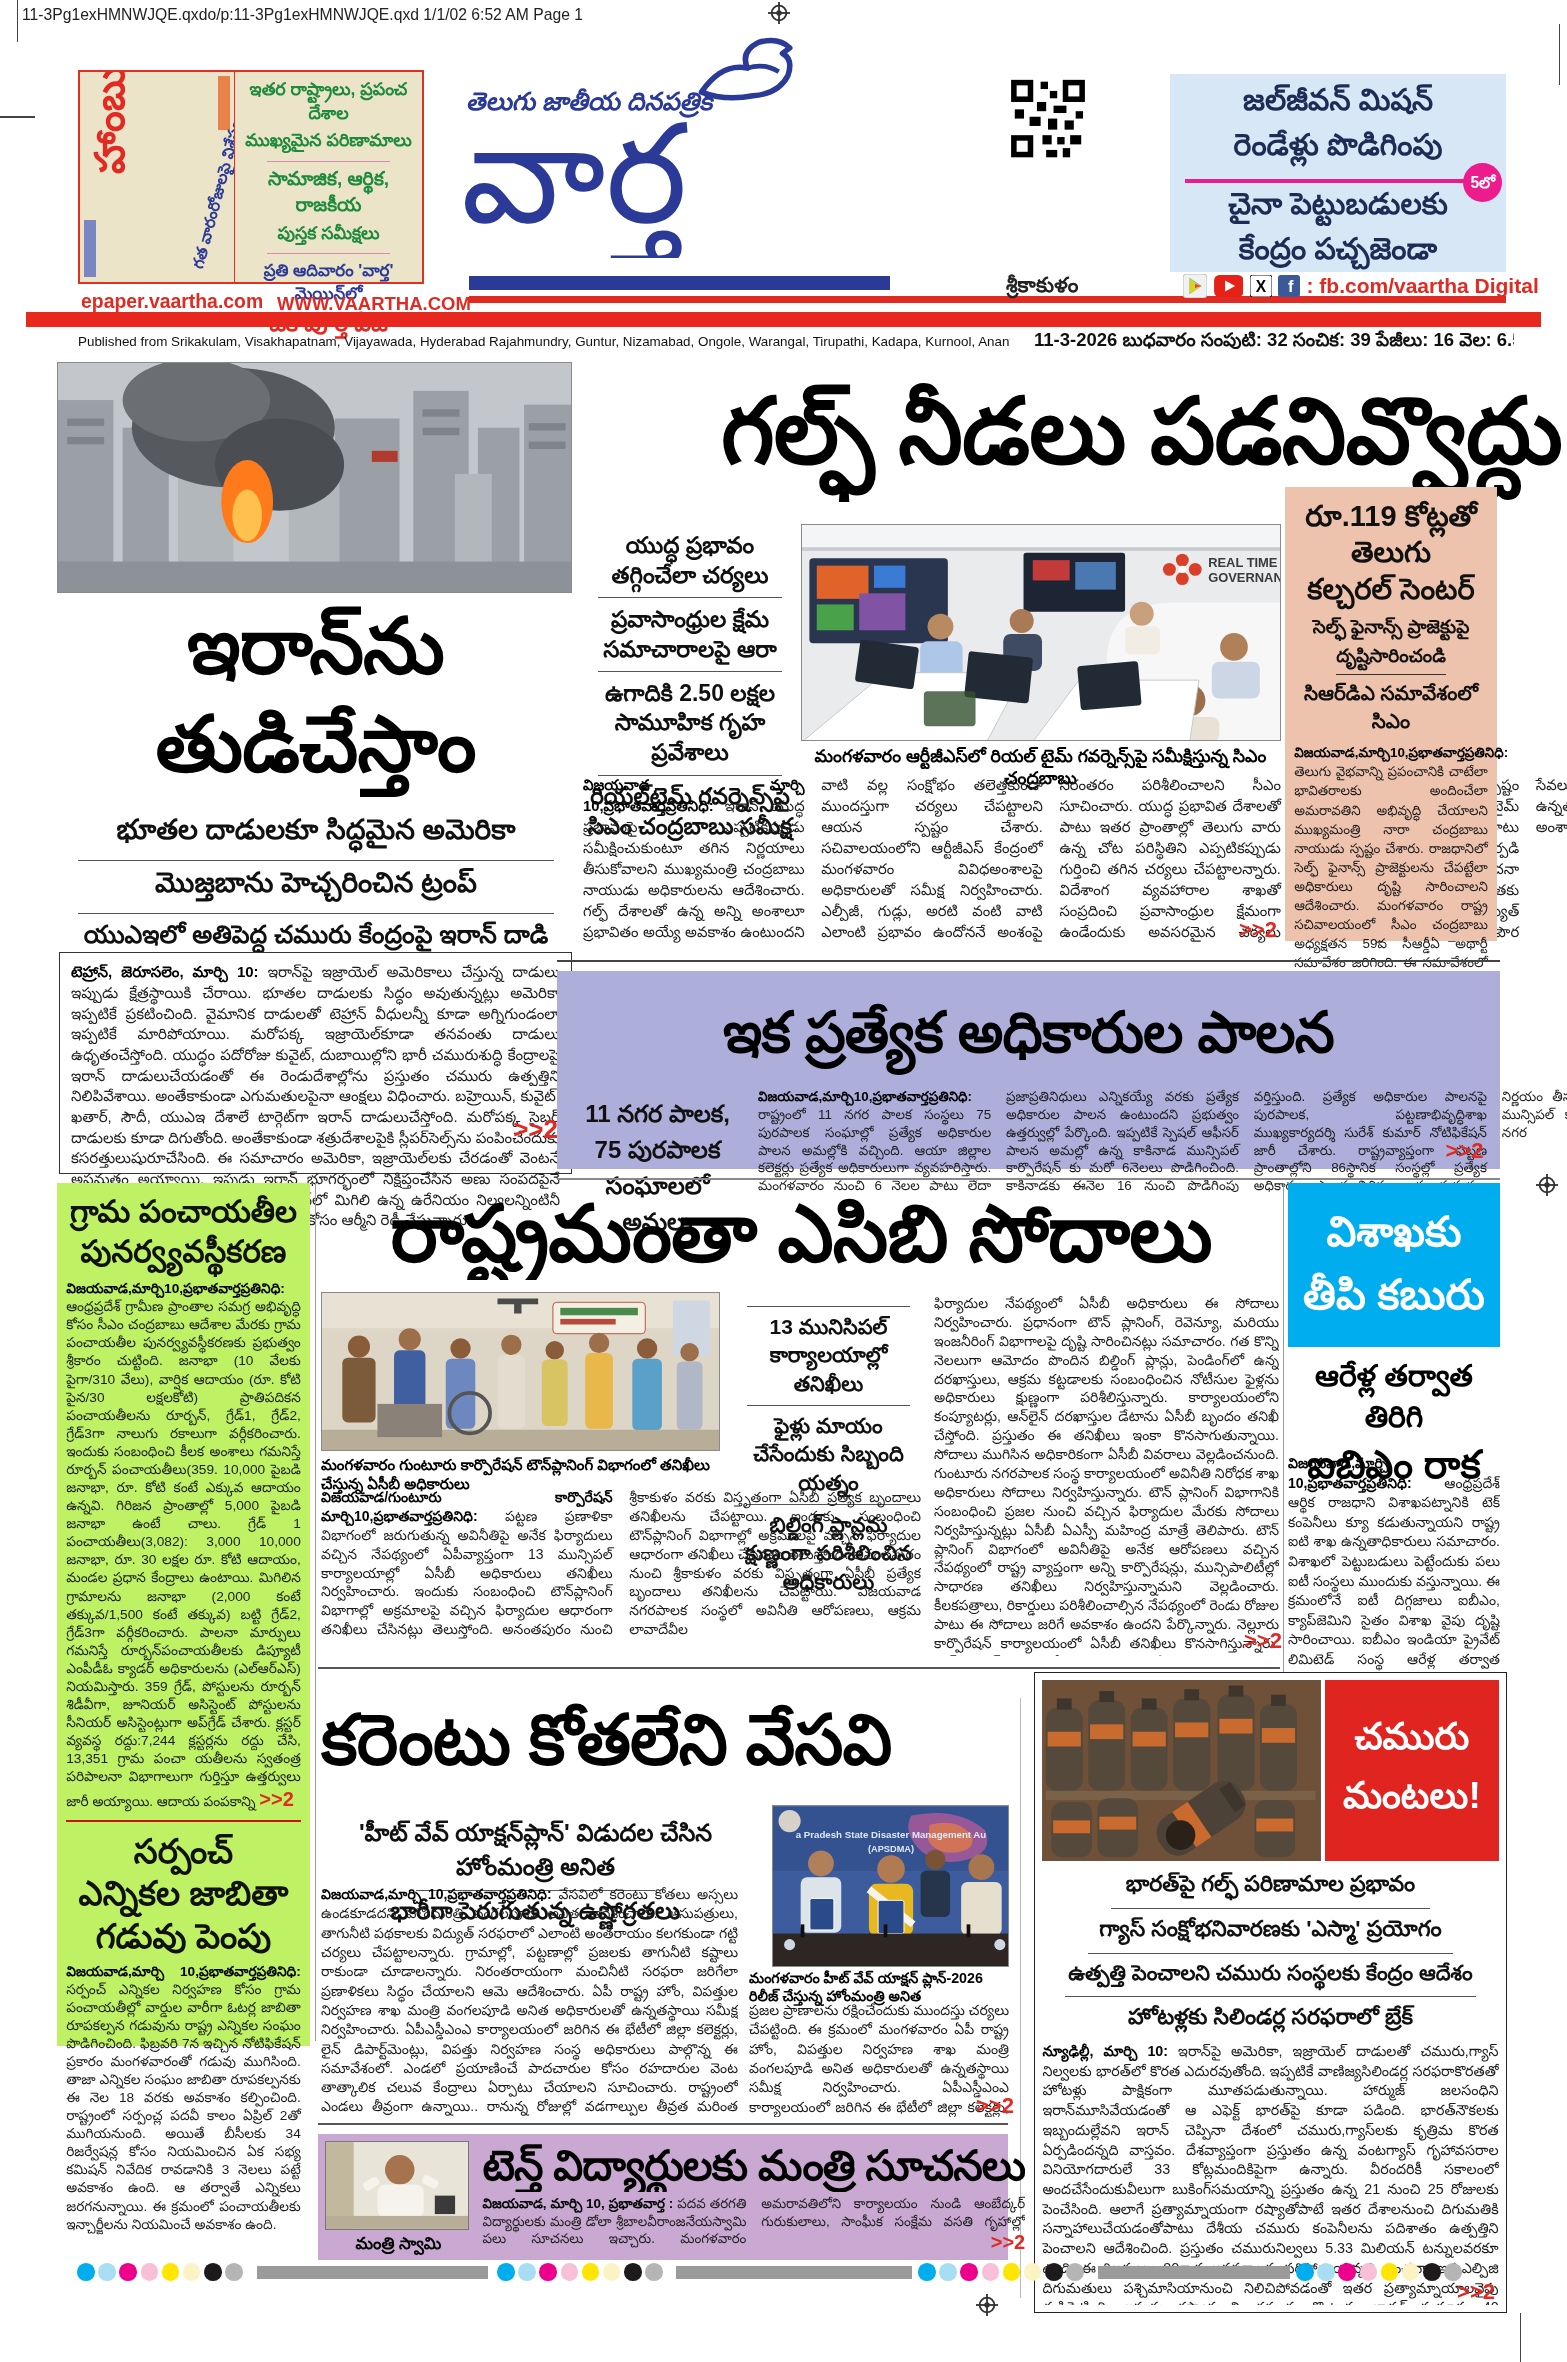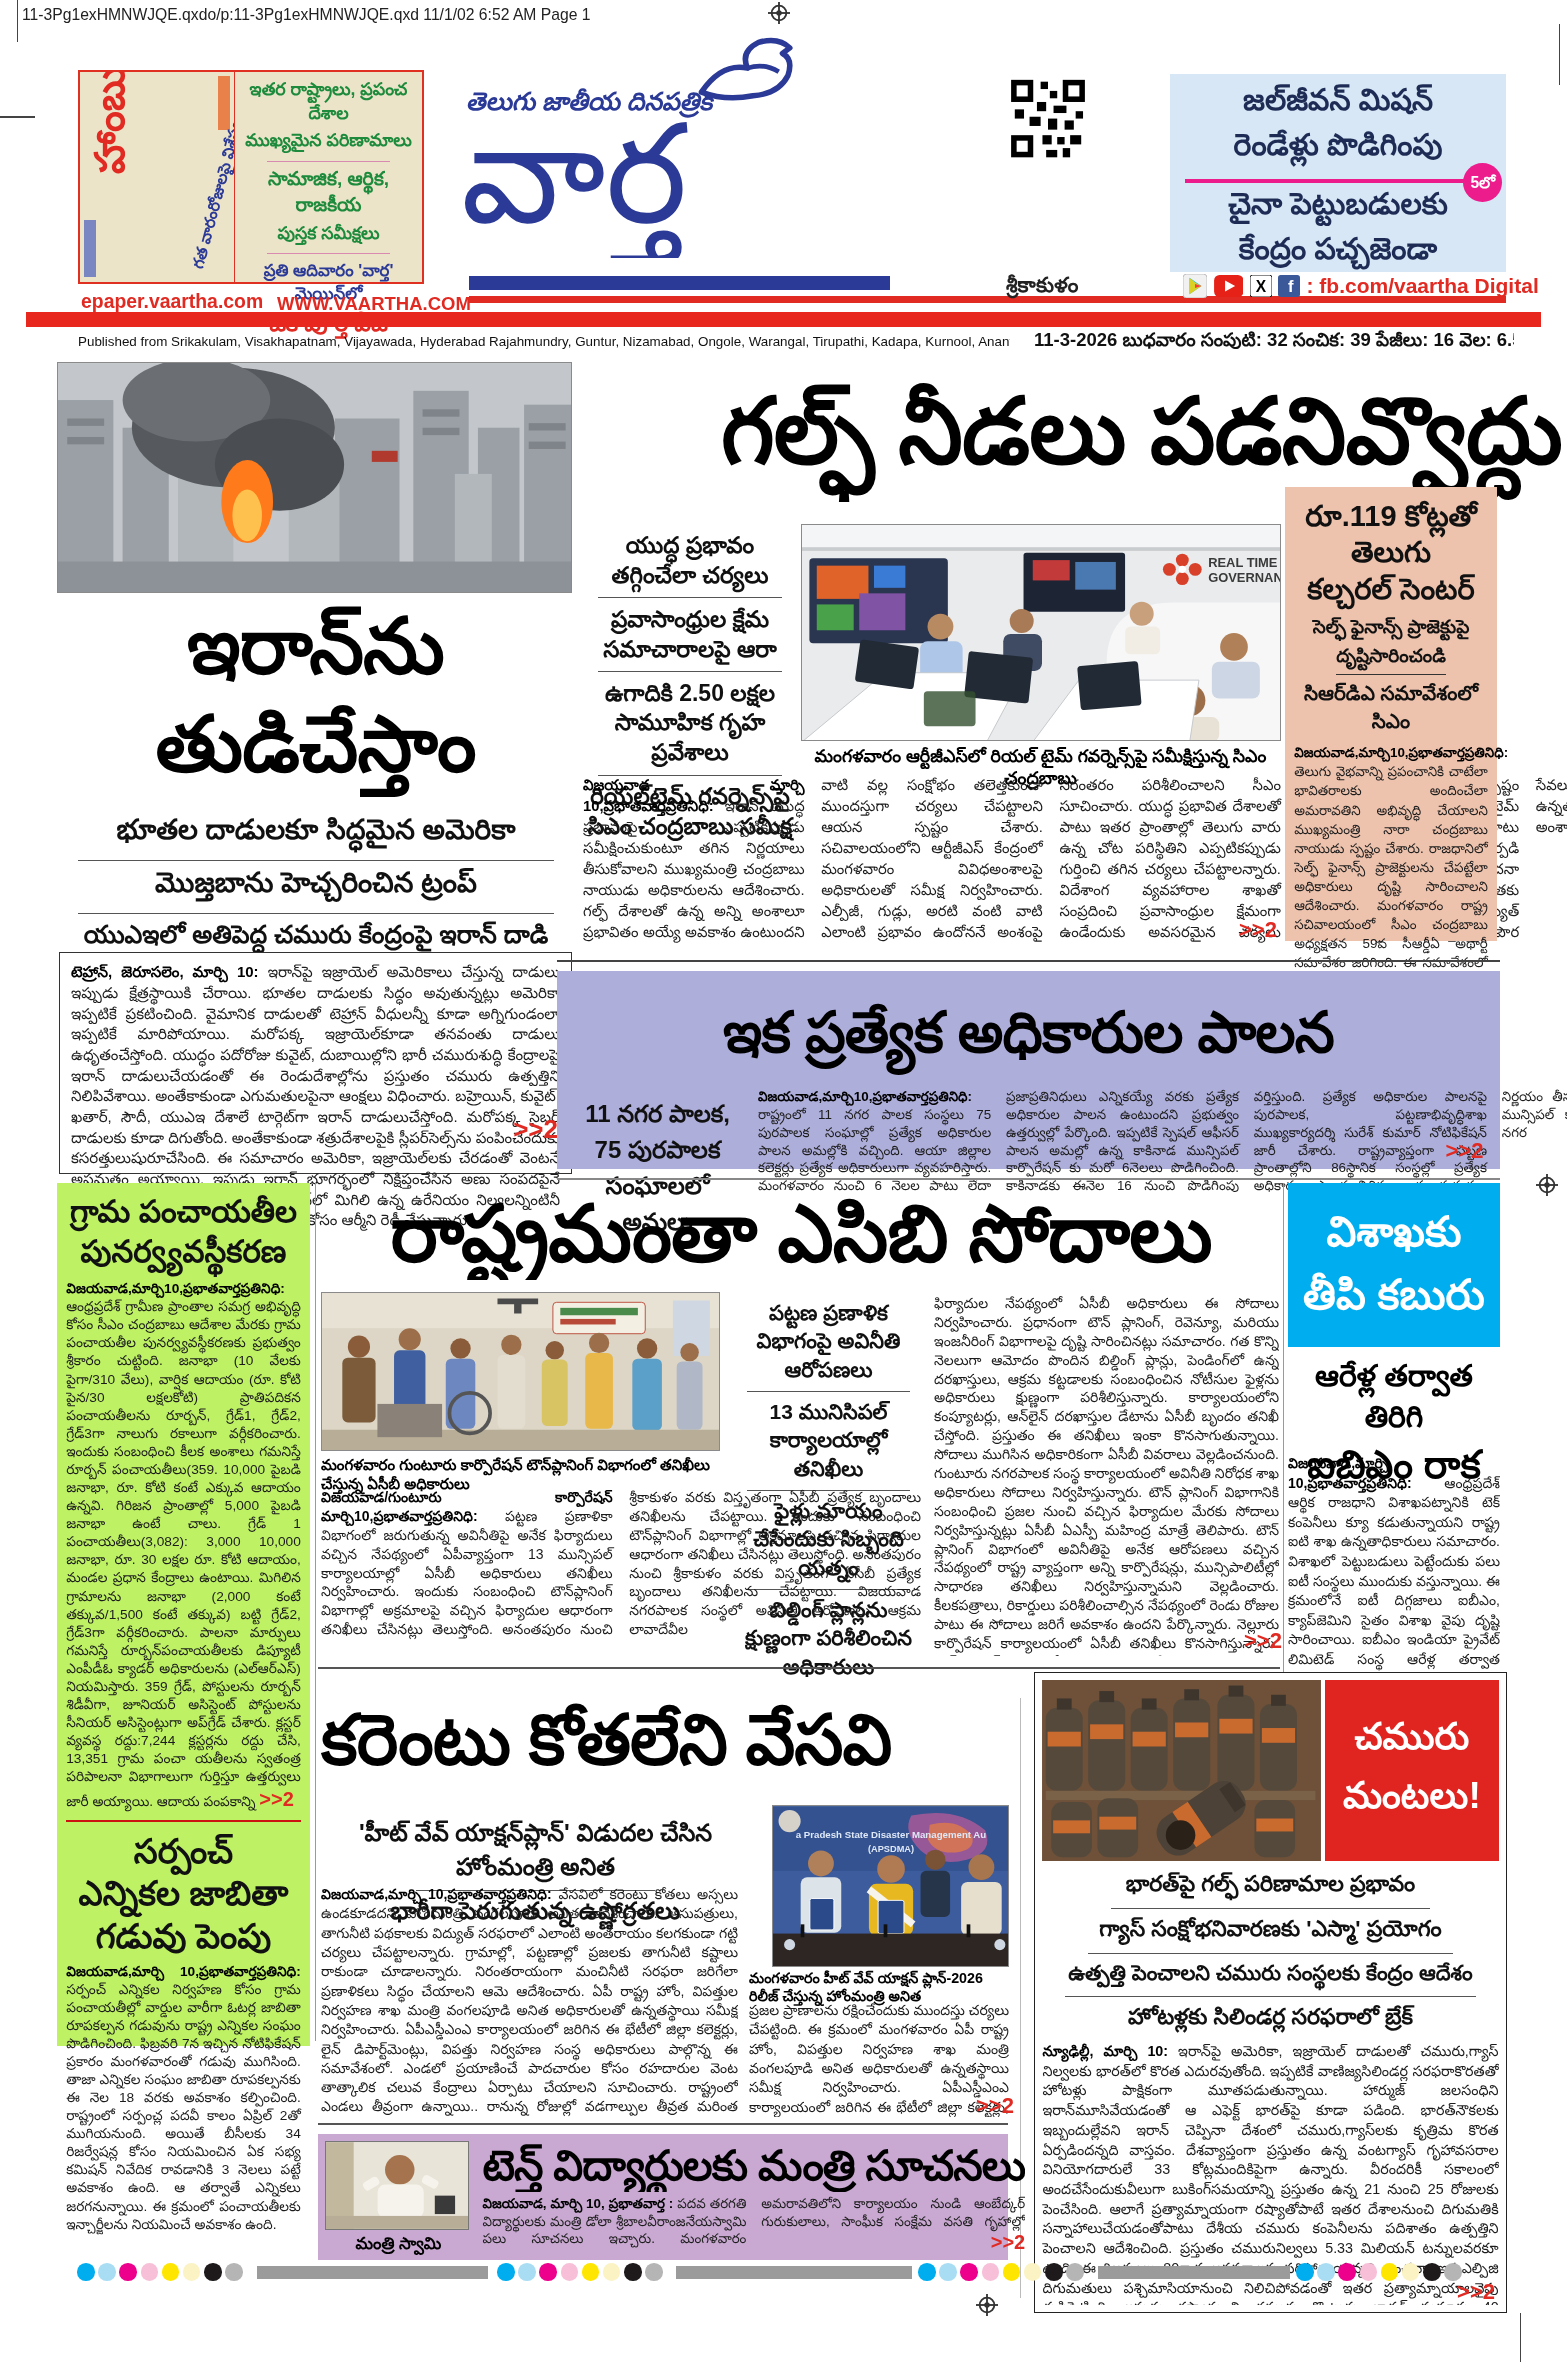--- a/index.html
+++ b/index.html
@@ -25,21 +25,21 @@
   .chips i:nth-child(1){background:#00aeef}.chips i:nth-child(2){background:#a9ddf4}
   .chips i:nth-child(3){background:#ec008c}.chips i:nth-child(4){background:#f7c0d8}
   .chips i:nth-child(5){background:#ffe600}.chips i:nth-child(6){background:#fbf3c4}
   .chips i:nth-child(7){background:#1e1a1b}.chips i:nth-child(8){background:#b5b5b5}
   .graybar { background:#9b9b9b; height:13px; }
   .regmark { width:22px; height:22px; }
 </style>
 </head>
 <body>
 
-<div class="abs" style="left:22px;top:5.5px;font-size:15.7px;color:#222;">11-3Pg1exHMNWJQE.qxdo/p:11-3Pg1exHMNWJQE.qxd  11/1/02  6:52 AM  Page 1</div>
+<div class="abs" style="left:22px;top:5.5px;font-size:15.7px;color:#222;">11-3Pg1exHMNWJQE.qxdo/p:11-3Pg1exHMNWJQE.qxd  1/1/02  6:52 AM  Page 1</div>
 <div class="abs" style="left:16.6px;top:0;width:1.4px;height:42px;background:#444;"></div>
 <div class="abs" style="left:0;top:116px;width:35px;height:1.8px;background:#444;"></div>
 <div class="abs" style="left:1559px;top:24px;width:1.4px;height:61px;background:#444;"></div>
 <svg class="abs regmark" style="left:768px;top:1.8px;" viewBox="0 0 24 24">
   <circle cx="12" cy="12" r="8" fill="none" stroke="#333" stroke-width="2"></circle>
     <line x1="0" y1="12" x2="24" y2="12" stroke="#333" stroke-width="2"></line>
     <line x1="12" y1="0" x2="12" y2="24" stroke="#333" stroke-width="2"></line>
     <circle cx="12" cy="12" r="3" fill="#333"></circle>
 </svg>
 <svg class="abs regmark" style="left:1536px;top:1174px;" viewBox="0 0 24 24">
@@ -368,21 +368,20 @@
         <rect x="384" y="74" width="28" height="74" rx="6" fill="#b0b8c8"></rect>
     </g>
     <rect x="0" y="148" width="432" height="24" fill="#b8ad96"></rect>
     <rect x="60" y="120" width="70" height="36" fill="#8a8178"></rect>
       <circle cx="160" cy="130" r="22" fill="none" stroke="#555" stroke-width="4"></circle>
   </svg>
 </div>
 <div class="abs cap" style="left:321px;top:1456px;width:399px;font-size:15px;">మంగళవారం గుంటూరు కార్పొరేషన్ టౌన్‌ప్లానింగ్ విభాగంలో తనిఖీలు చేస్తున్న ఏసీబీ అధికారులు</div>
 
 <div class="abs center" style="left:734px;top:1299px;width:189px;">
-  <div style="font-size:21px;font-weight:bold;line-height:1.35;">పట్టణ ప్రణాళిక విభాగంపై అవినీతి ఆరోపణలు</div>
   <hr class="subdiv">
   <div style="font-size:21px;font-weight:bold;line-height:1.35;">13 మునిసిపల్ కార్యాలయాల్లో తనిఖీలు</div>
   <hr class="subdiv">
   <div style="font-size:21px;font-weight:bold;line-height:1.35;">ఫైళ్లు మాయం చేసేందుకు సిబ్బంది యత్నం</div>
   <hr class="subdiv">
   <div style="font-size:21px;font-weight:bold;line-height:1.35;">బిల్డింగ్ ప్లాన్లను క్షుణ్ణంగా పరిశీలించిన అధికారులు</div>
 </div>
 
 <div class="abs" style="left:934px;top:1294px;width:345px;height:362px;overflow:hidden;">
   <p class="jbody" style="font-size:14px;line-height:1.35;">ఫిర్యాదుల నేపథ్యంలో ఏసీబీ అధికారులు ఈ సోదాలు నిర్వహించారు. ప్రధానంగా టౌన్ ప్లానింగ్, రెవెన్యూ, మరియు ఇంజనీరింగ్ విభాగాలపై దృష్టి సారించినట్లు సమాచారం. గత కొన్ని నెలలుగా ఆమోదం పొందిన బిల్డింగ్ ప్లాన్లు, పెండింగ్‌లో ఉన్న దరఖాస్తులు, ఆక్రమ కట్టడాలకు సంబంధించిన నోటీసుల ఫైళ్లను అధికారులు క్షుణ్ణంగా పరిశీలిస్తున్నారు. కార్యాలయంలోని కంప్యూటర్లు, ఆన్‌లైన్ దరఖాస్తుల డేటాను ఏసీబీ బృందం తనిఖీ చేస్తోంది. ప్రస్తుతం ఈ తనిఖీలు ఇంకా కొనసాగుతున్నాయి. సోదాలు ముగిసిన అధికారికంగా ఏసీబీ వివరాలు వెల్లడించనుంది. గుంటూరు నగరపాలక సంస్థ కార్యాలయంలో అవినీతి నిరోధక శాఖ అధికారులు సోదాలు నిర్వహిస్తున్నారు. టౌన్ ప్లానింగ్ విభాగానికి సంబంధించి ప్రజల నుంచి వచ్చిన ఫిర్యాదుల మేరకు సోదాలు నిర్వహిస్తున్నట్లు ఏసీబీ ఏఎస్పీ మహింద్ర మాత్రే తెలిపారు. టౌన్ ప్లానింగ్ విభాగంలో అవినీతిపై అనేక ఆరోపణలు వచ్చిన నేపథ్యంలో రాష్ట్ర వ్యాప్తంగా అన్ని కార్పొరేషన్లు, మున్సిపాలిటీల్లో సాధారణ తనిఖీలు నిర్వహిస్తున్నామని వెల్లడించారు. కీలకపత్రాలు, రికార్డులు పరిశీలించాల్సిన నేపథ్యంలో రెండు రోజుల పాటు ఈ సోదాలు జరిగే అవకాశం ఉందని పేర్కొన్నారు. నెల్లూరు కార్పొరేషన్ కార్యాలయంలో ఏసీబీ తనిఖీలు కొనసాగిస్తున్నారు. టౌన్ ప్లానింగ్ విభాగంలోని పలు ఫైళ్లను పరిశీలిస్తున్నారు.</p>

